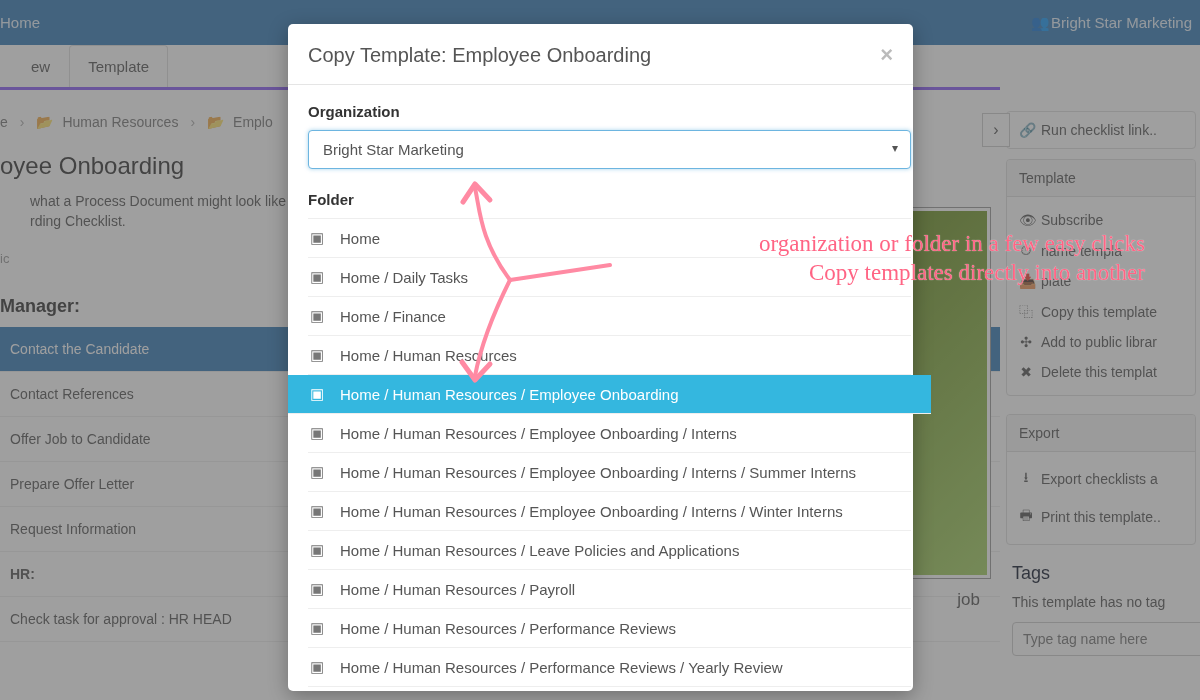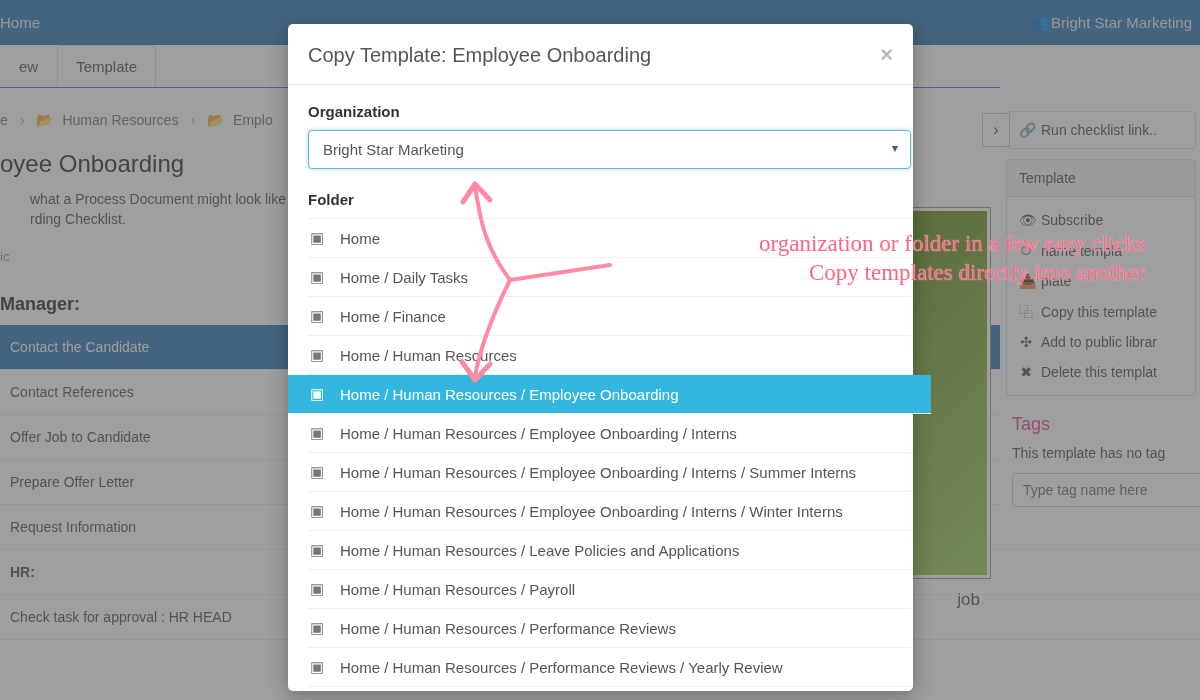--- a/index.html
+++ b/index.html
@@ -20,22 +20,22 @@
     display: flex;
     align-items: center;
     justify-content: space-between;
     padding: 0 8px 0 0;
     font-size: 15px;
   }
   .topbar .home { color: #e7f1fa; }
   .topbar .org { color: #e7f1fa; display: flex; align-items: center; gap: 6px; }
   .tabs {
     display: flex;
-    border-bottom: 1px solid #8b5cf6;
-    padding-left: 0;
+    border-bottom: 3px solid #8b5cf6;
+    padding-left: 12px;
   }
   .tab {
     padding: 12px 18px;
     color: #555;
     border: 1px solid transparent;
     border-bottom: none;
     cursor: pointer;
     font-size: 15px;
   }
   .tab.active {
@@ -136,21 +136,21 @@
     padding: 10px 12px;
     display: flex;
     align-items: center;
     gap: 8px;
     color: #555;
     white-space: nowrap;
     overflow: hidden;
   }
   .tags-head {
     font-size: 18px;
-    color: #ec4899;
+    color: #0f172a;
     margin: 10px 0 8px 12px;
   }
   .tags-text {
     color: #555;
     margin: 10px 0 12px 12px;
     white-space: nowrap;
     overflow: hidden;
   }
   .tag-input {
     margin-left: 12px;
@@ -369,20 +369,33 @@
       <div class="panel-item">
           <span class="ico">✣</span>
           <span>Add to public librar</span>
         </div>
       <div class="panel-item">
           <span class="ico">✖</span>
           <span>Delete this templat</span>
         </div>
     </div>
   </div>
+  <div class="panel">
+    <div class="panel-head">Export</div>
+    <div class="panel-body">
+      <div class="panel-item">
+          <span class="ico">⭳</span>
+          <span>Export checklists a</span>
+        </div>
+      <div class="panel-item">
+          <span class="ico">🖶</span>
+          <span>Print this template..</span>
+        </div>
+    </div>
+  </div>
   <div class="tags-head">Tags</div>
   <div class="tags-text">This template has no tag</div>
   <input class="tag-input" placeholder="Type tag name here" style="">
 </div>
 
 <div class="overlay"></div>
 
 <div class="modal">
   <div class="modal-header">
     <div class="modal-title">Copy Template: Employee Onboarding</div>

